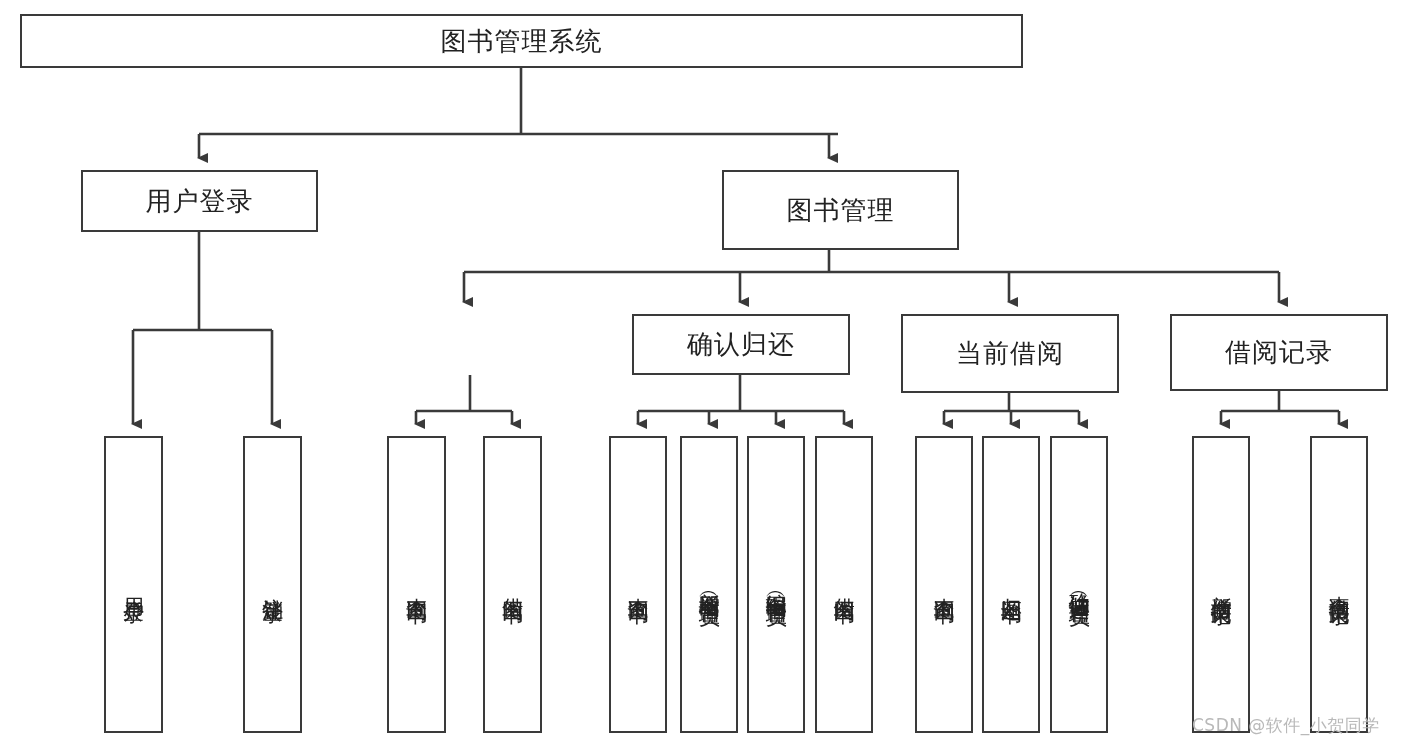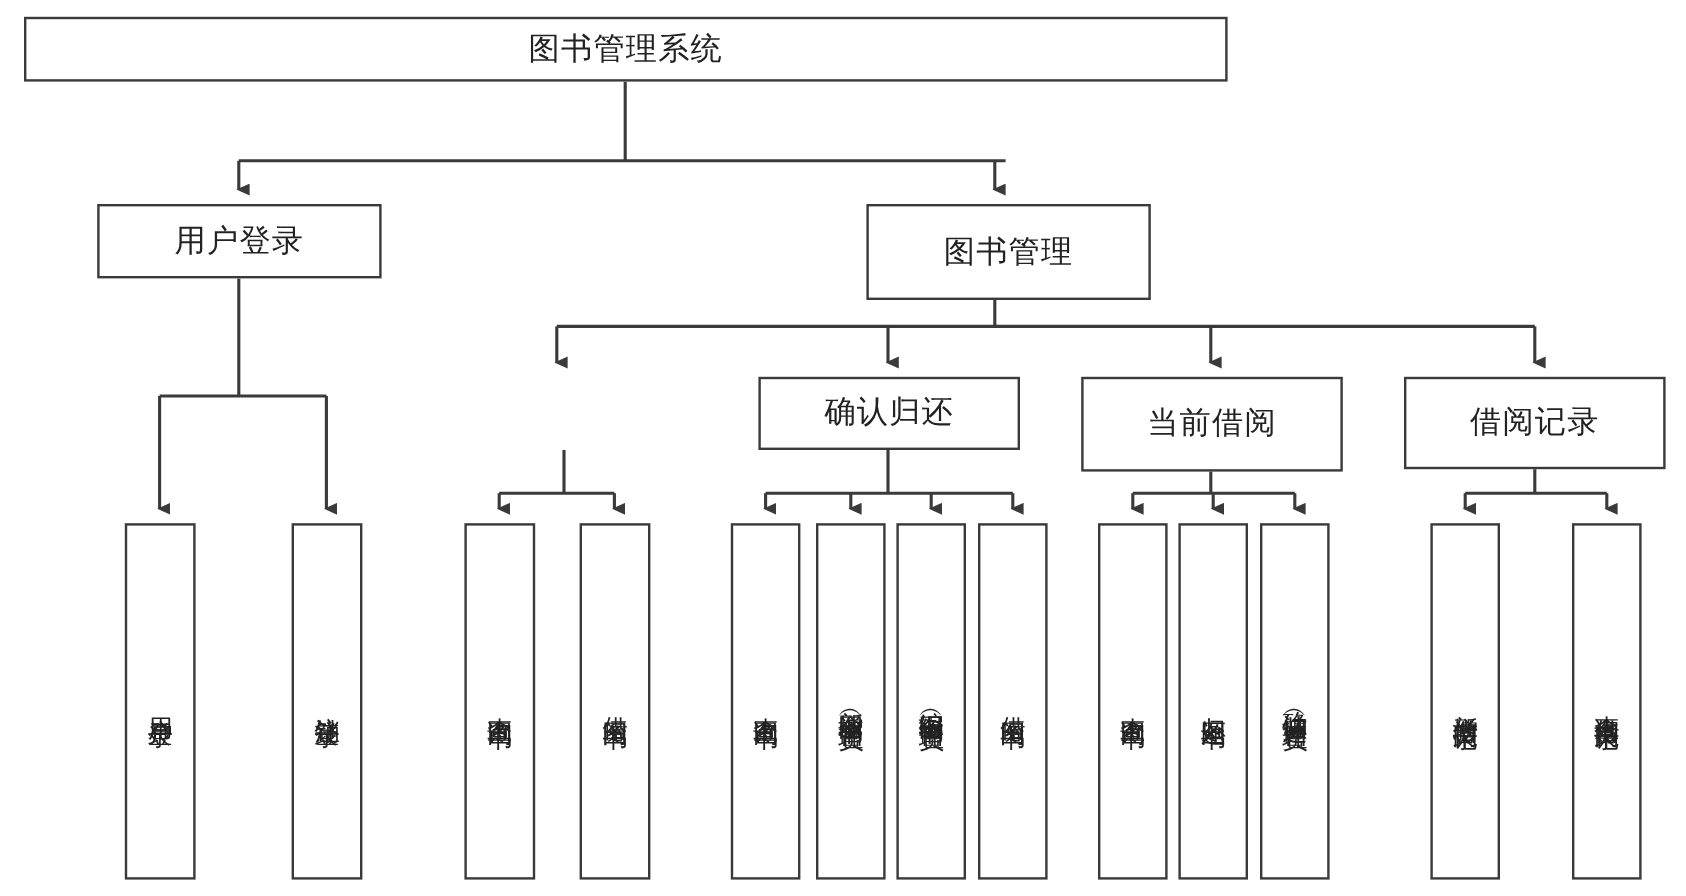--- a/index.html
+++ b/index.html
@@ -181,14 +181,15 @@
     <span class="node-label">确认归还（管理员）</span>
   </div>
 
   <div class="node-box vertical" style="left:1192px; top:436px; width:58px; height:297px;">
     <span class="node-label">新增借阅记录</span>
   </div>
   <div class="node-box vertical" style="left:1310px; top:436px; width:58px; height:297px;">
     <span class="node-label">查询借阅记录</span>
   </div>
 
+  <div class="watermark" style="left:1192px; top:714px;">CSDN @软件_小贺同学</div>
 
 </div>
 
 </body></html>

